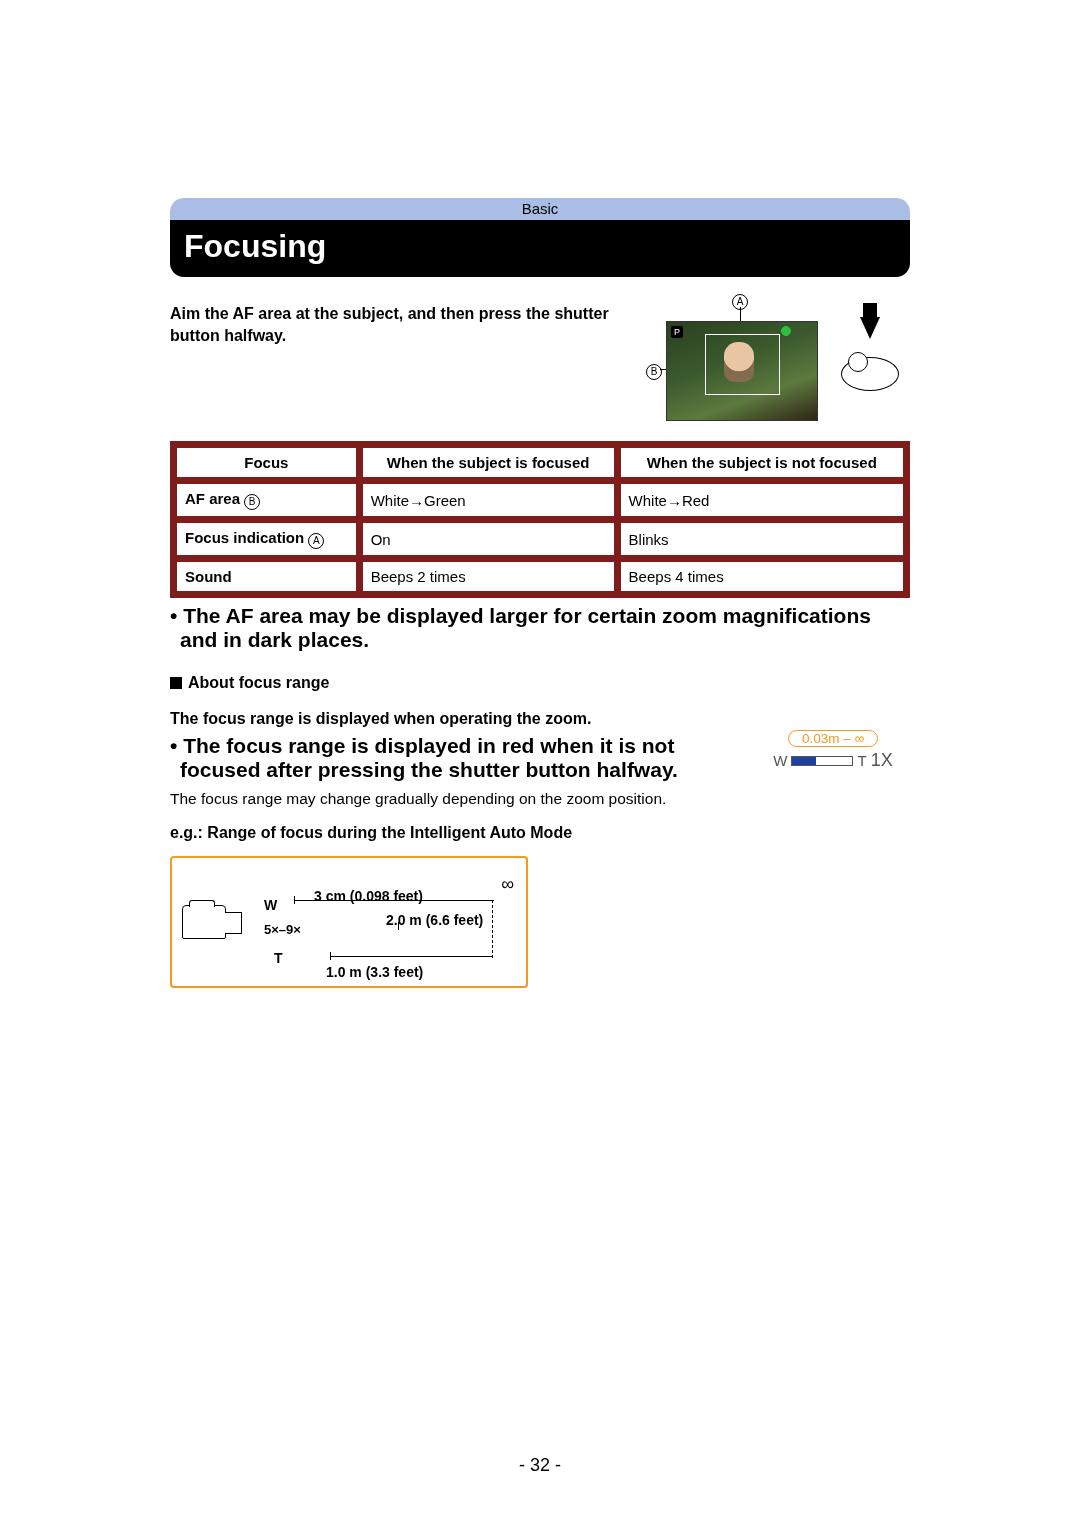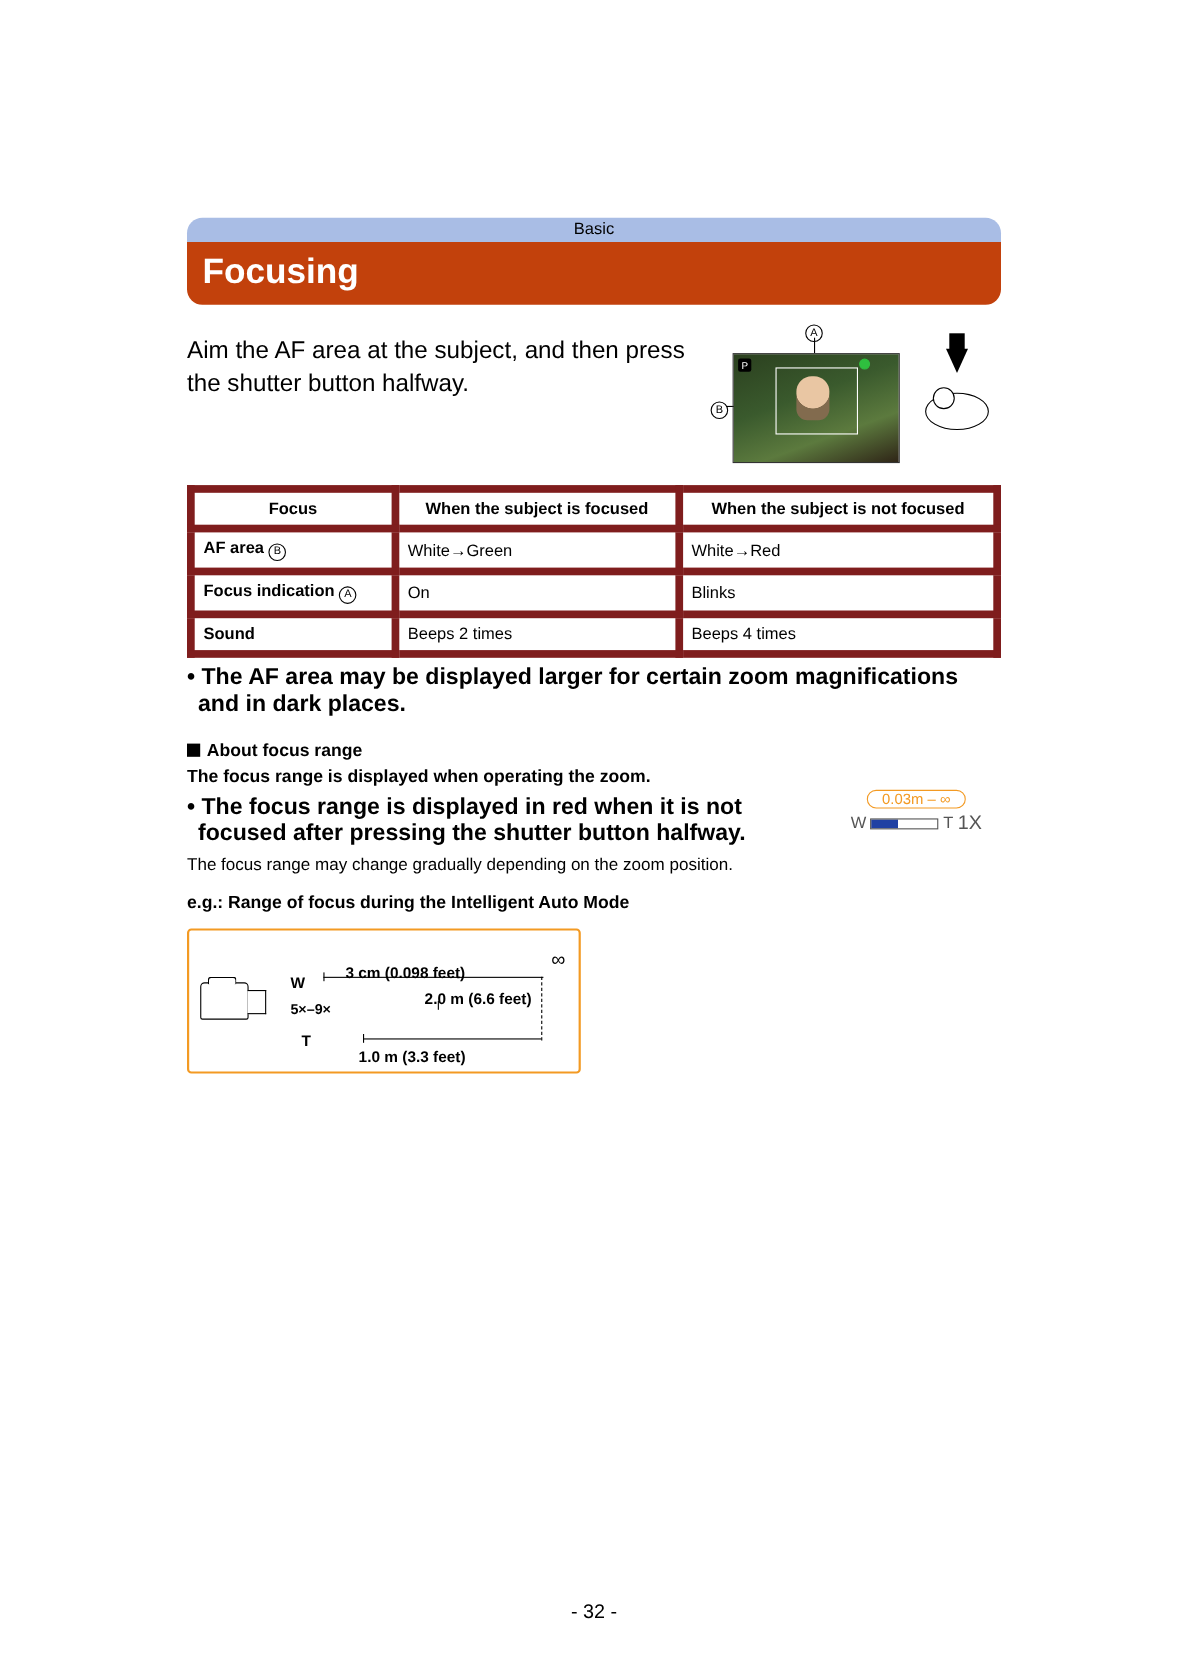--- a/index.html
+++ b/index.html
@@ -19,36 +19,36 @@
     width: 740px;
   }
   .breadcrumb {
     background: #a9bde5;
     text-align: center;
     font-size: 15px;
     padding: 2px 0 3px 0;
     border-radius: 14px 14px 0 0;
   }
   .heading {
-    background: #c2410c;
+    background: #000000;
     color: #fff;
     font-size: 32px;
     font-weight: bold;
     padding: 8px 14px 12px 14px;
     border-radius: 0 0 14px 14px;
     margin-bottom: 22px;
   }
   .intro-row {
     display: flex;
     align-items: flex-start;
     gap: 12px;
   }
   .intro-text {
-    font-weight: normal;
-    font-size: 22px;
+    font-weight: bold;
+    font-size: 16px;
     line-height: 1.35;
     flex: 1;
     padding-top: 4px;
   }
   .illus-group {
     display: flex;
     align-items: flex-start;
     gap: 10px;
   }
   .screen-area {
@@ -228,21 +228,21 @@
     display: inline-block;
     width: 12px;
     height: 12px;
     background: #000;
     margin-right: 6px;
     vertical-align: -1px;
   }
   .subtext {
     font-weight: bold;
     font-size: 16px;
-    margin-top: 6px;
+    margin-top: 18px;
   }
   .para {
     font-size: 15.5px;
     margin-top: 8px;
   }
 
   .zoom-indicator {
     position: absolute;
     right: 12px;
     top: 390px;

